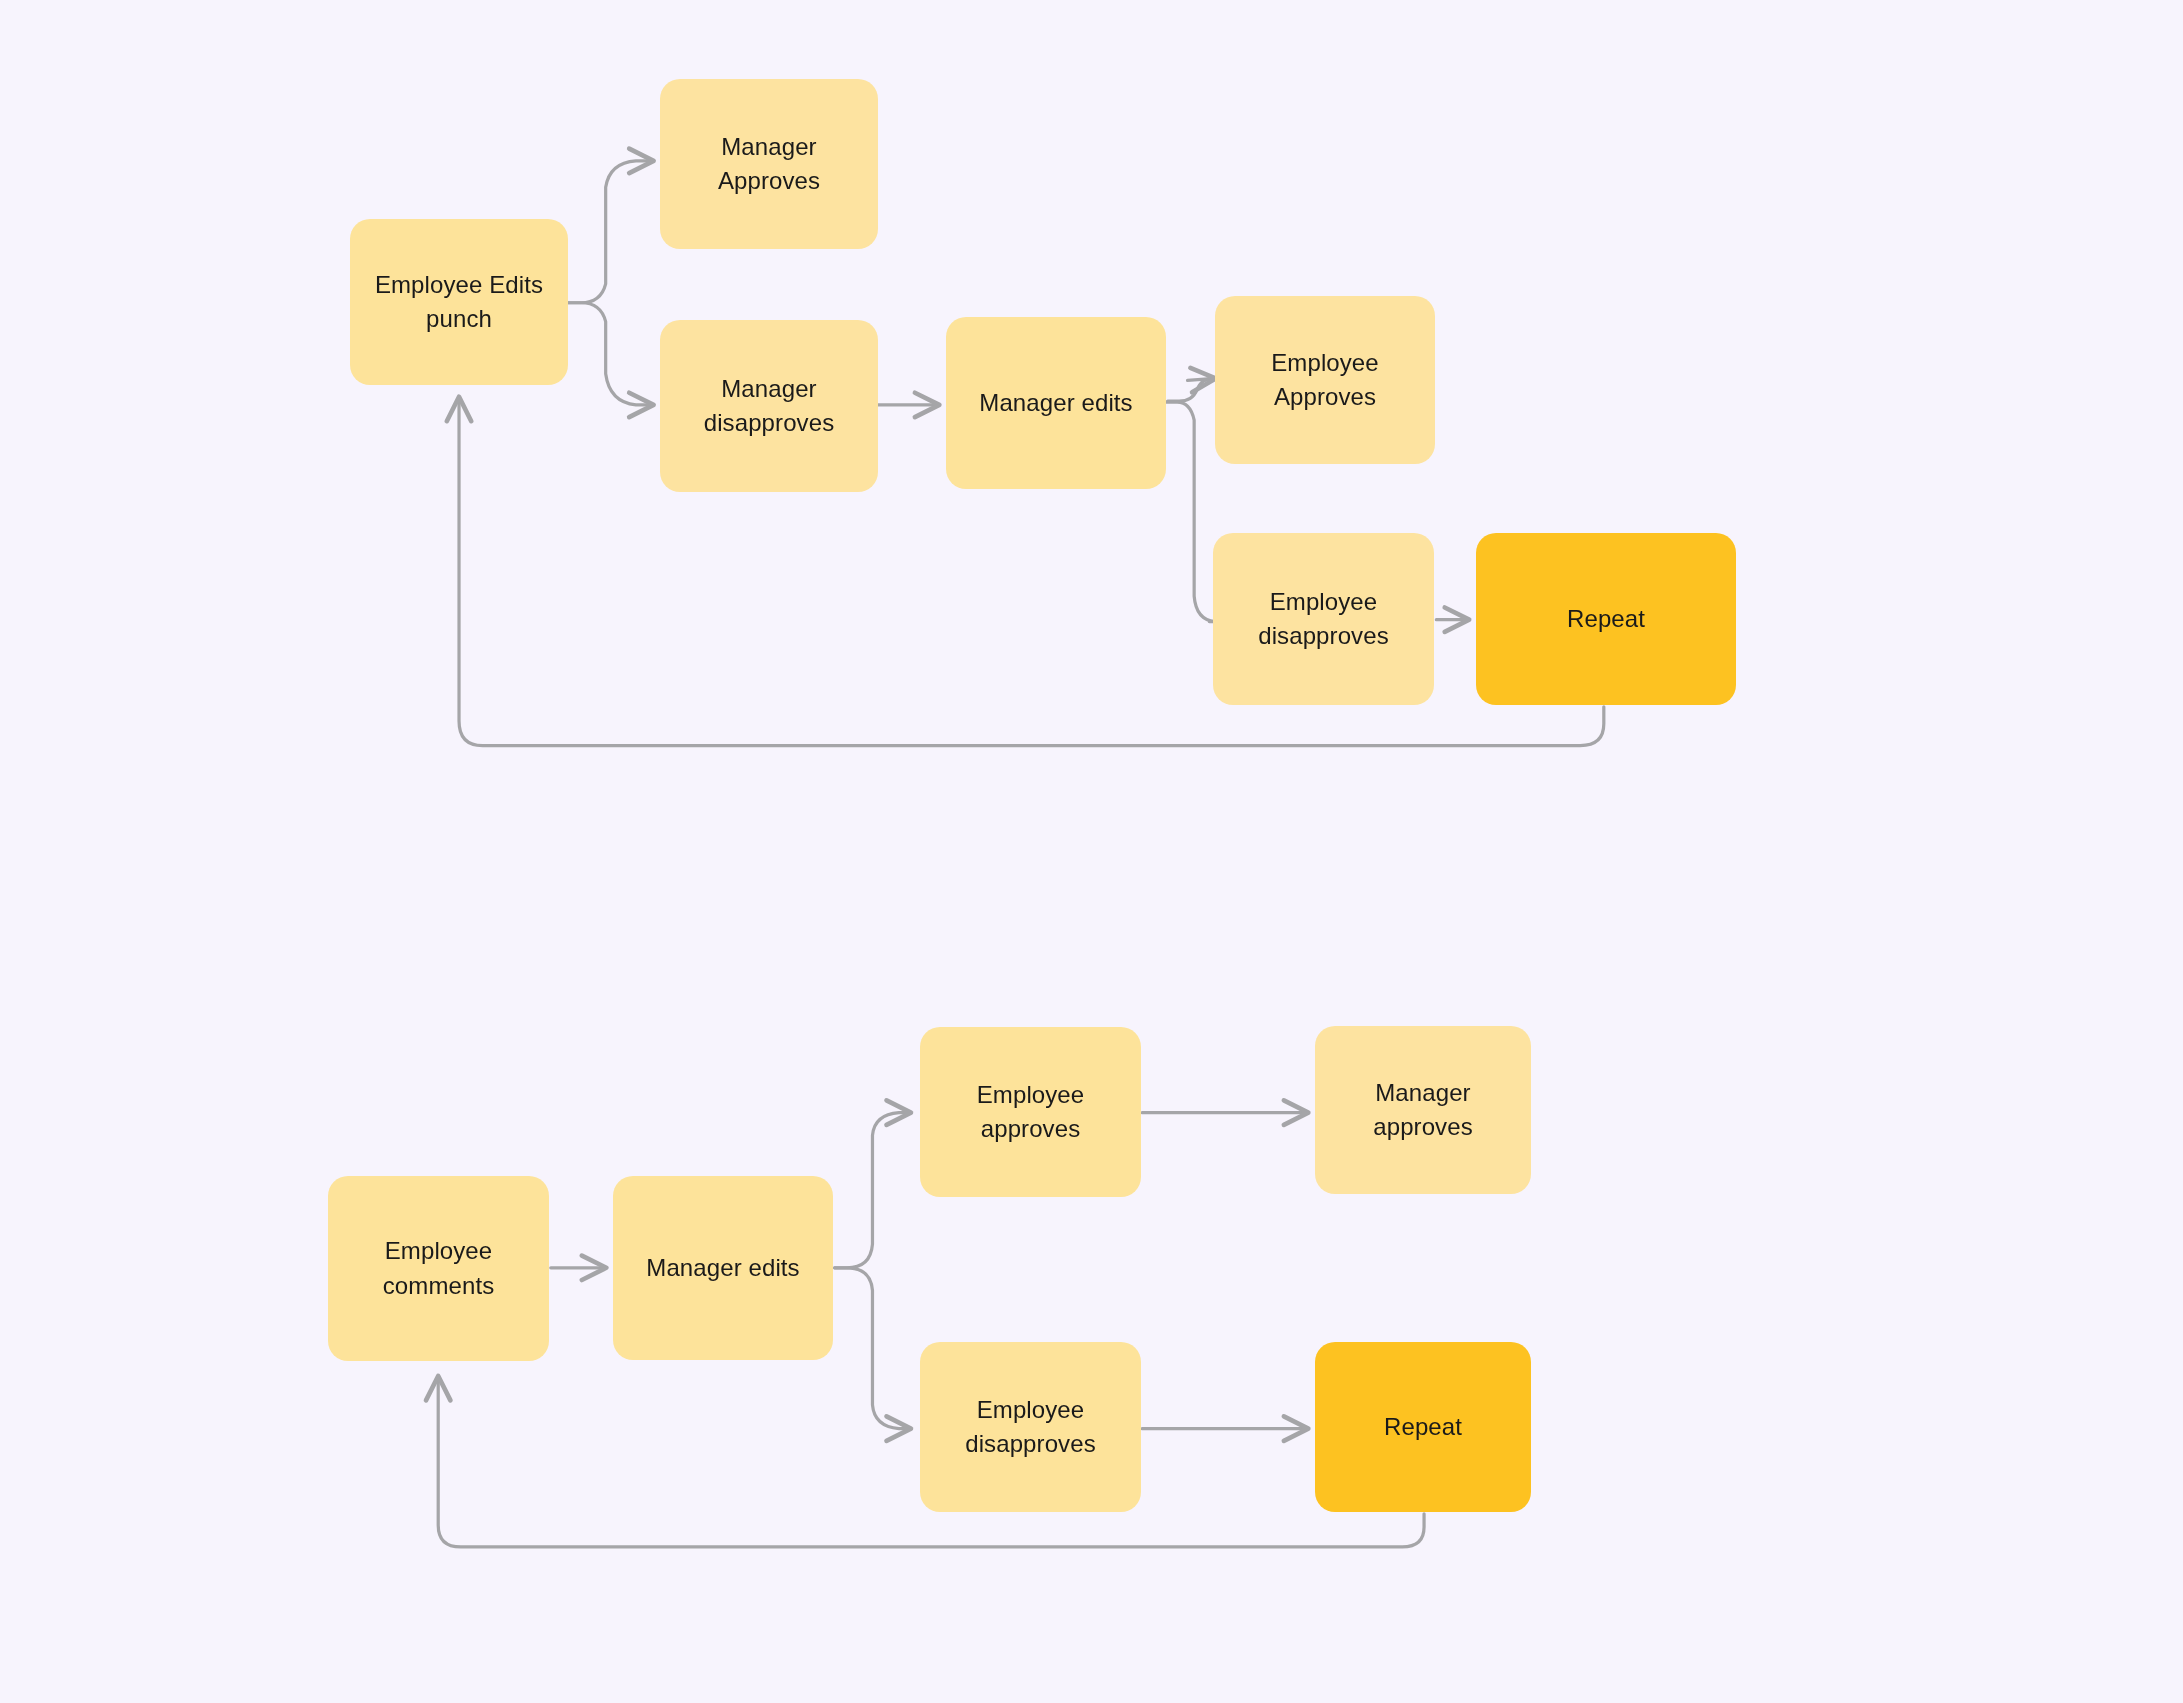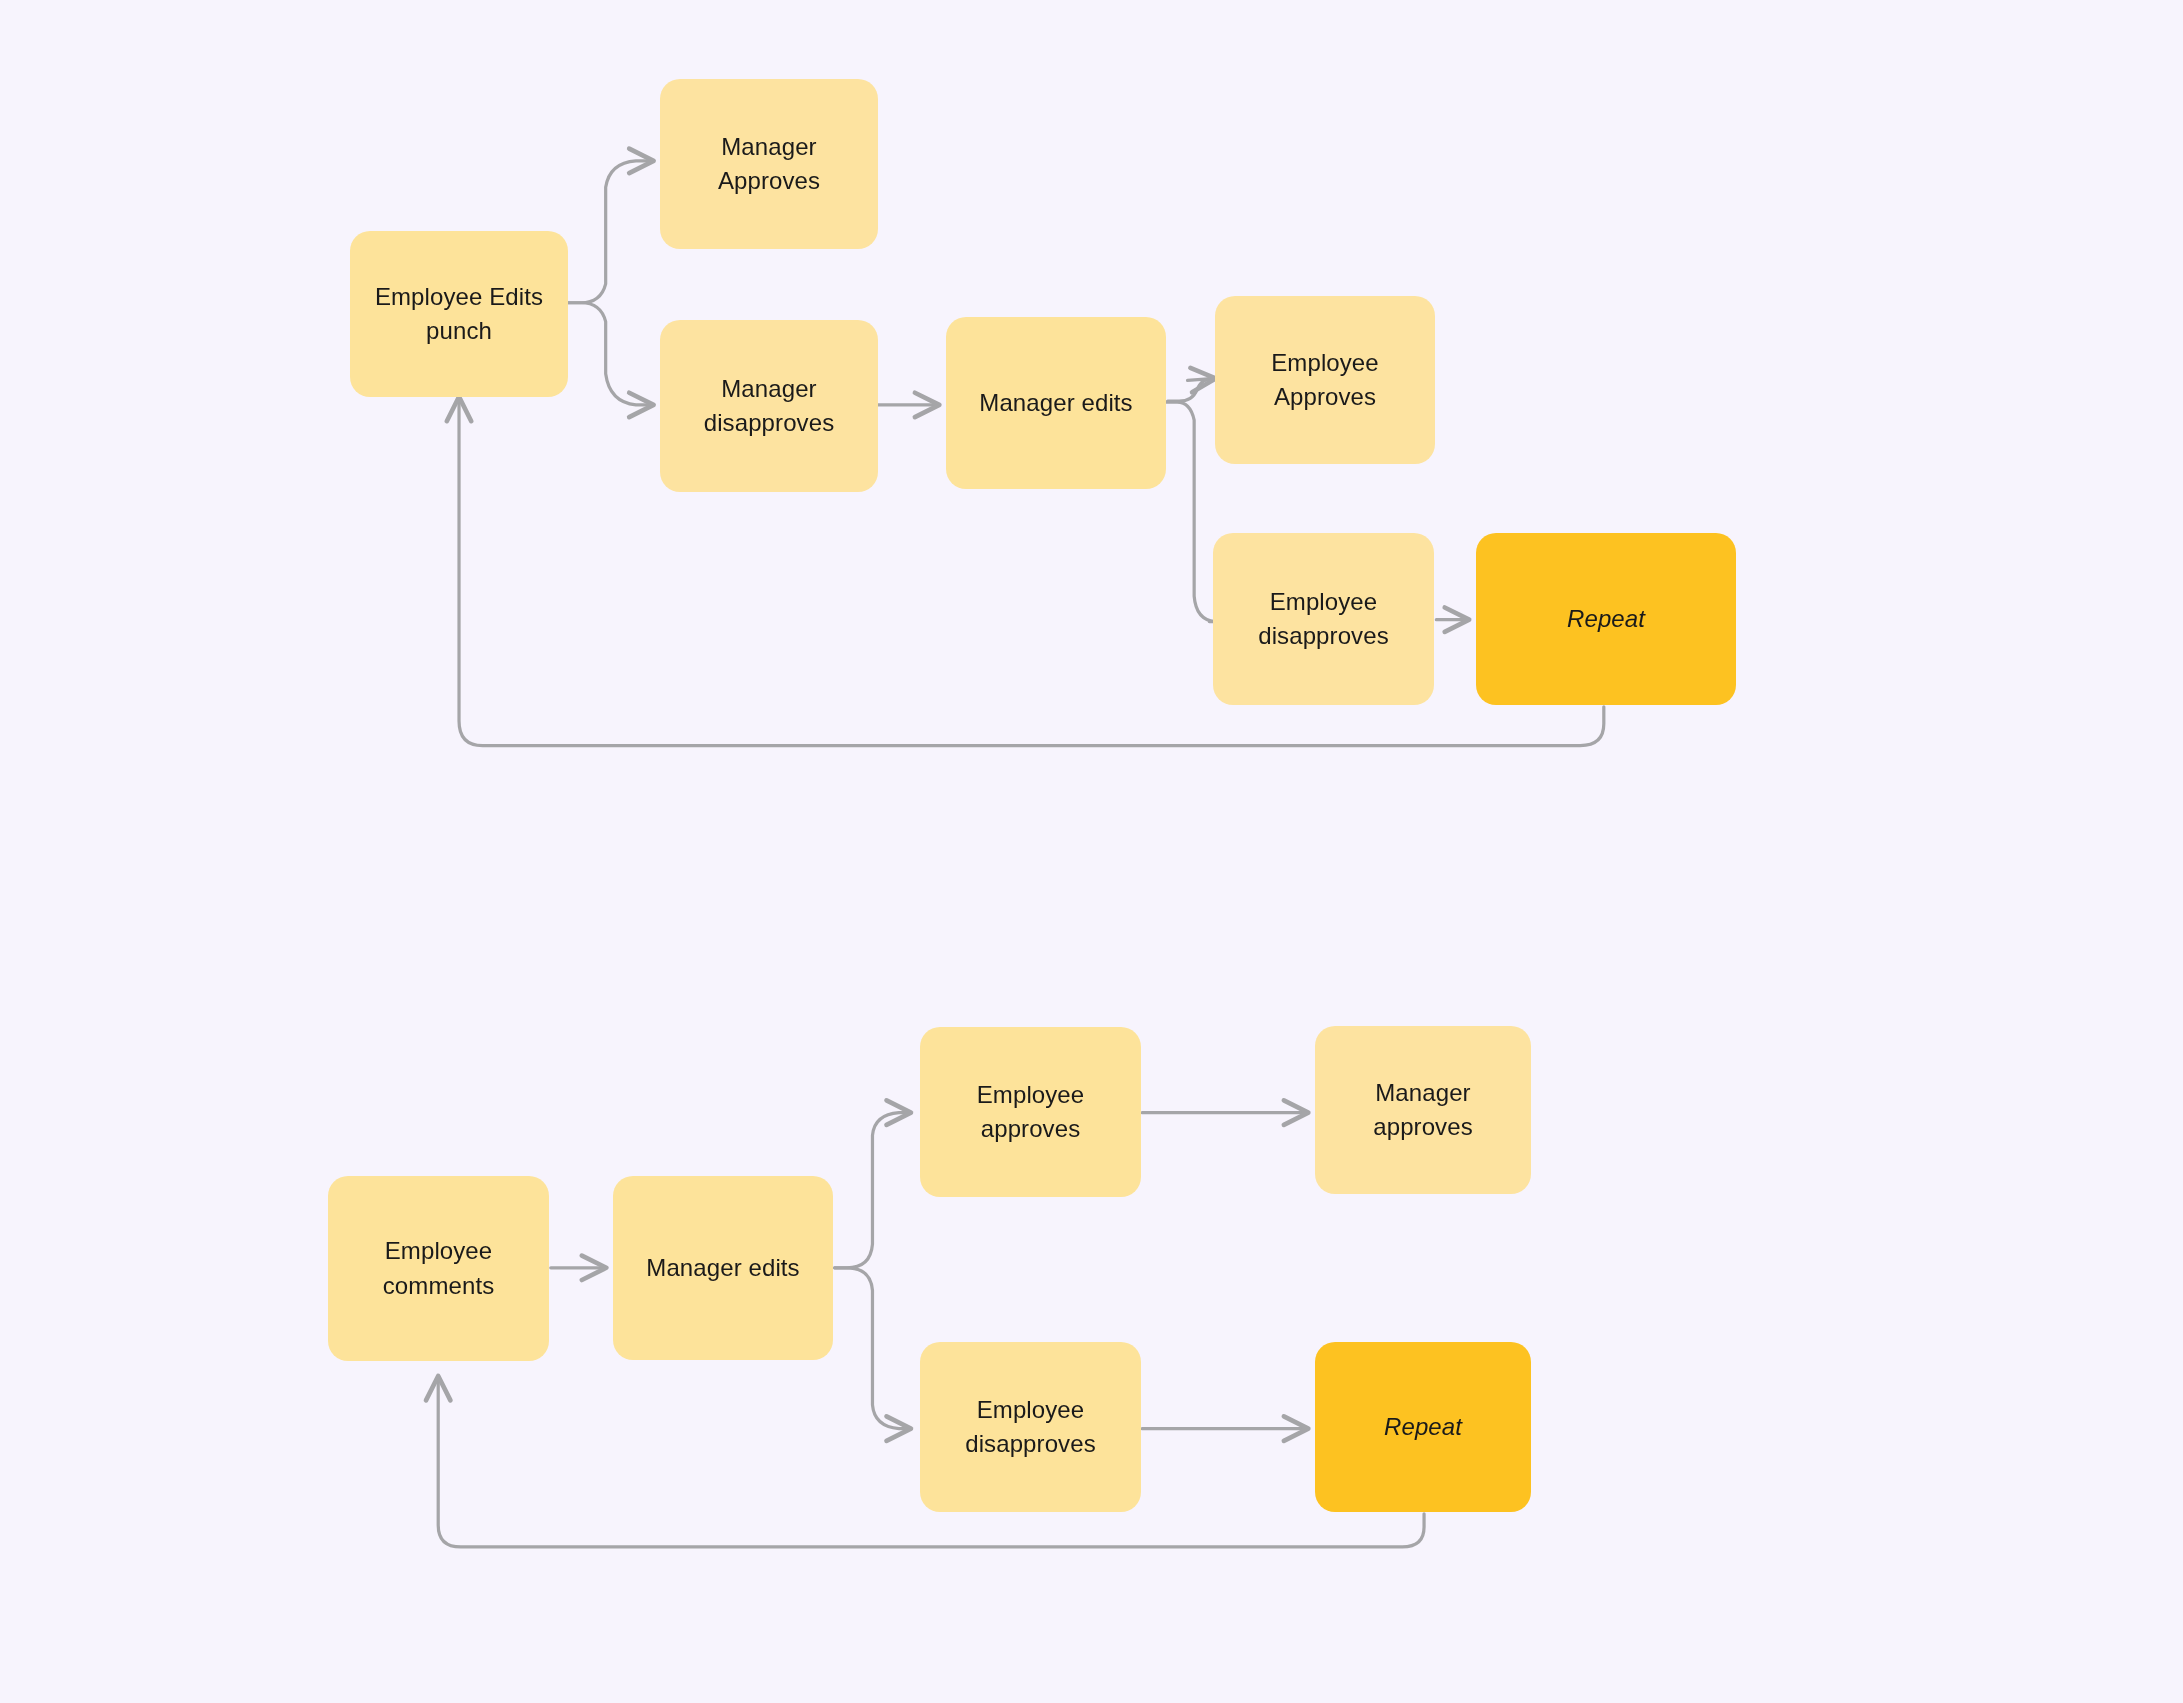--- a/index.html
+++ b/index.html
@@ -41,21 +41,20 @@
     line-height: 1.42;
     letter-spacing: 0.1px;
     padding: 5.7px 13.2px;
     cursor: pointer;
   }
   .node.light {
     background: #fde3a0;
   }
   .node.highlight {
     background: #fdc221;
-    font-style: italic;
   }
   .node-label {
     white-space: pre-line;
     pointer-events: none;
   }
 </style>
 </head>
 <body style="background: rgb(247, 244, 253);">
 
 <div id="canvas" style="background: rgb(247, 244, 253);">
@@ -89,21 +88,21 @@
     <path fill="none" stroke="#a5a5a8" stroke-width="3.4" stroke-linecap="round" stroke-linejoin="round" marker-end="url(#arrowhead)" d="M 882 1340 L 895 1340 Q 920 1340 922 1364 L 922 1485 Q 924 1508 950 1510 L 962 1510"></path>
 
     <path fill="none" stroke="#a5a5a8" stroke-width="3.4" stroke-linecap="round" stroke-linejoin="round" marker-end="url(#arrowhead)" d="M 1207 1176 L 1382 1176"></path>
 
     <path fill="none" stroke="#a5a5a8" stroke-width="3.4" stroke-linecap="round" stroke-linejoin="round" marker-end="url(#arrowhead)" d="M 1207 1510 L 1382 1510"></path>
 
     <path fill="none" stroke="#a5a5a8" stroke-width="3.4" stroke-linecap="round" stroke-linejoin="round" marker-end="url(#arrowhead)" d="M 1505 1600 L 1505 1614 Q 1505 1635 1482 1635 L 487 1635 Q 463 1635 463 1612 L 463 1455"></path>
   </svg>
 
   <div id="node-layer">
-      <div class="node" style="left: 350px; top: 219px; width: 218px; height: 166px; background: rgb(253, 227, 154); color: rgb(26, 26, 26); margin-top: 12px;">
+      <div class="node" style="left: 350px; top: 219px; width: 218px; height: 166px; background: rgb(253, 227, 154); color: rgb(26, 26, 26);">
         <span class="node-label">Employee Edits
 punch</span>
       </div>
       <div class="node light" style="left: 660px; top: 79px; width: 218px; height: 170px; background: rgb(253, 227, 160); color: rgb(26, 26, 26);">
         <span class="node-label">Manager Approves</span>
       </div>
       <div class="node light" style="left: 660px; top: 320px; width: 218px; height: 172px; background: rgb(253, 227, 160); color: rgb(26, 26, 26);">
         <span class="node-label">Manager
 disapproves</span>
       </div>

